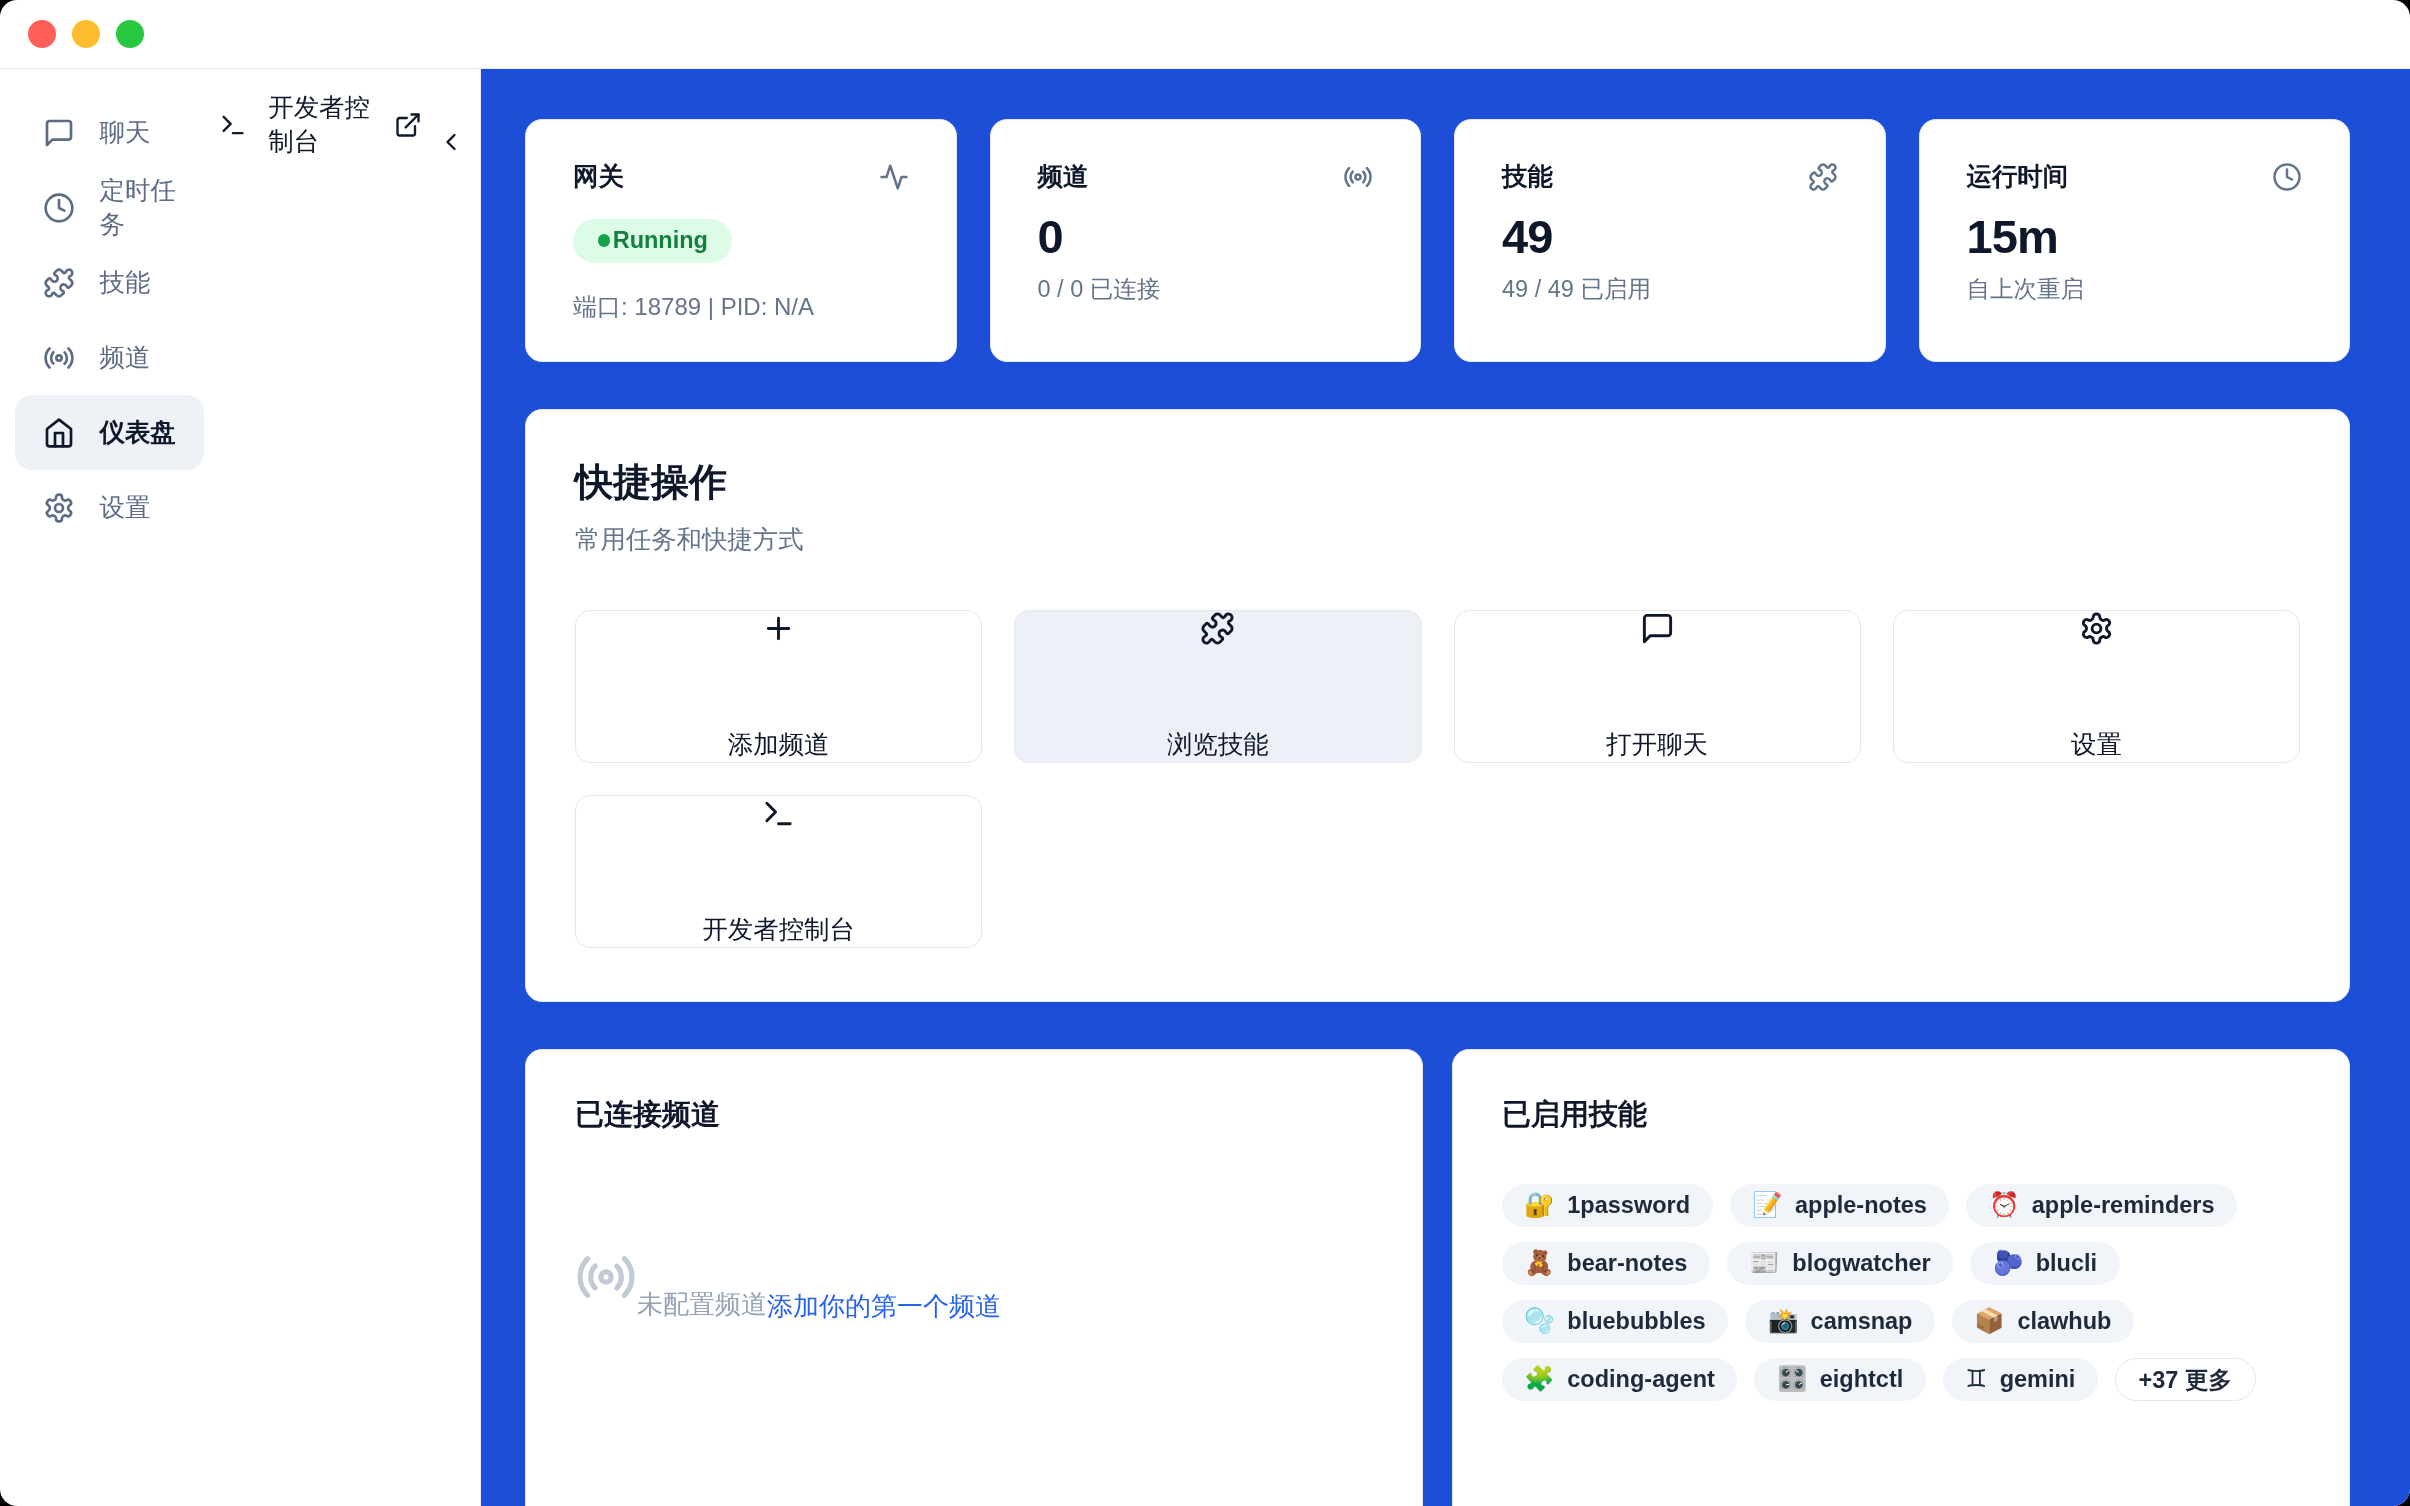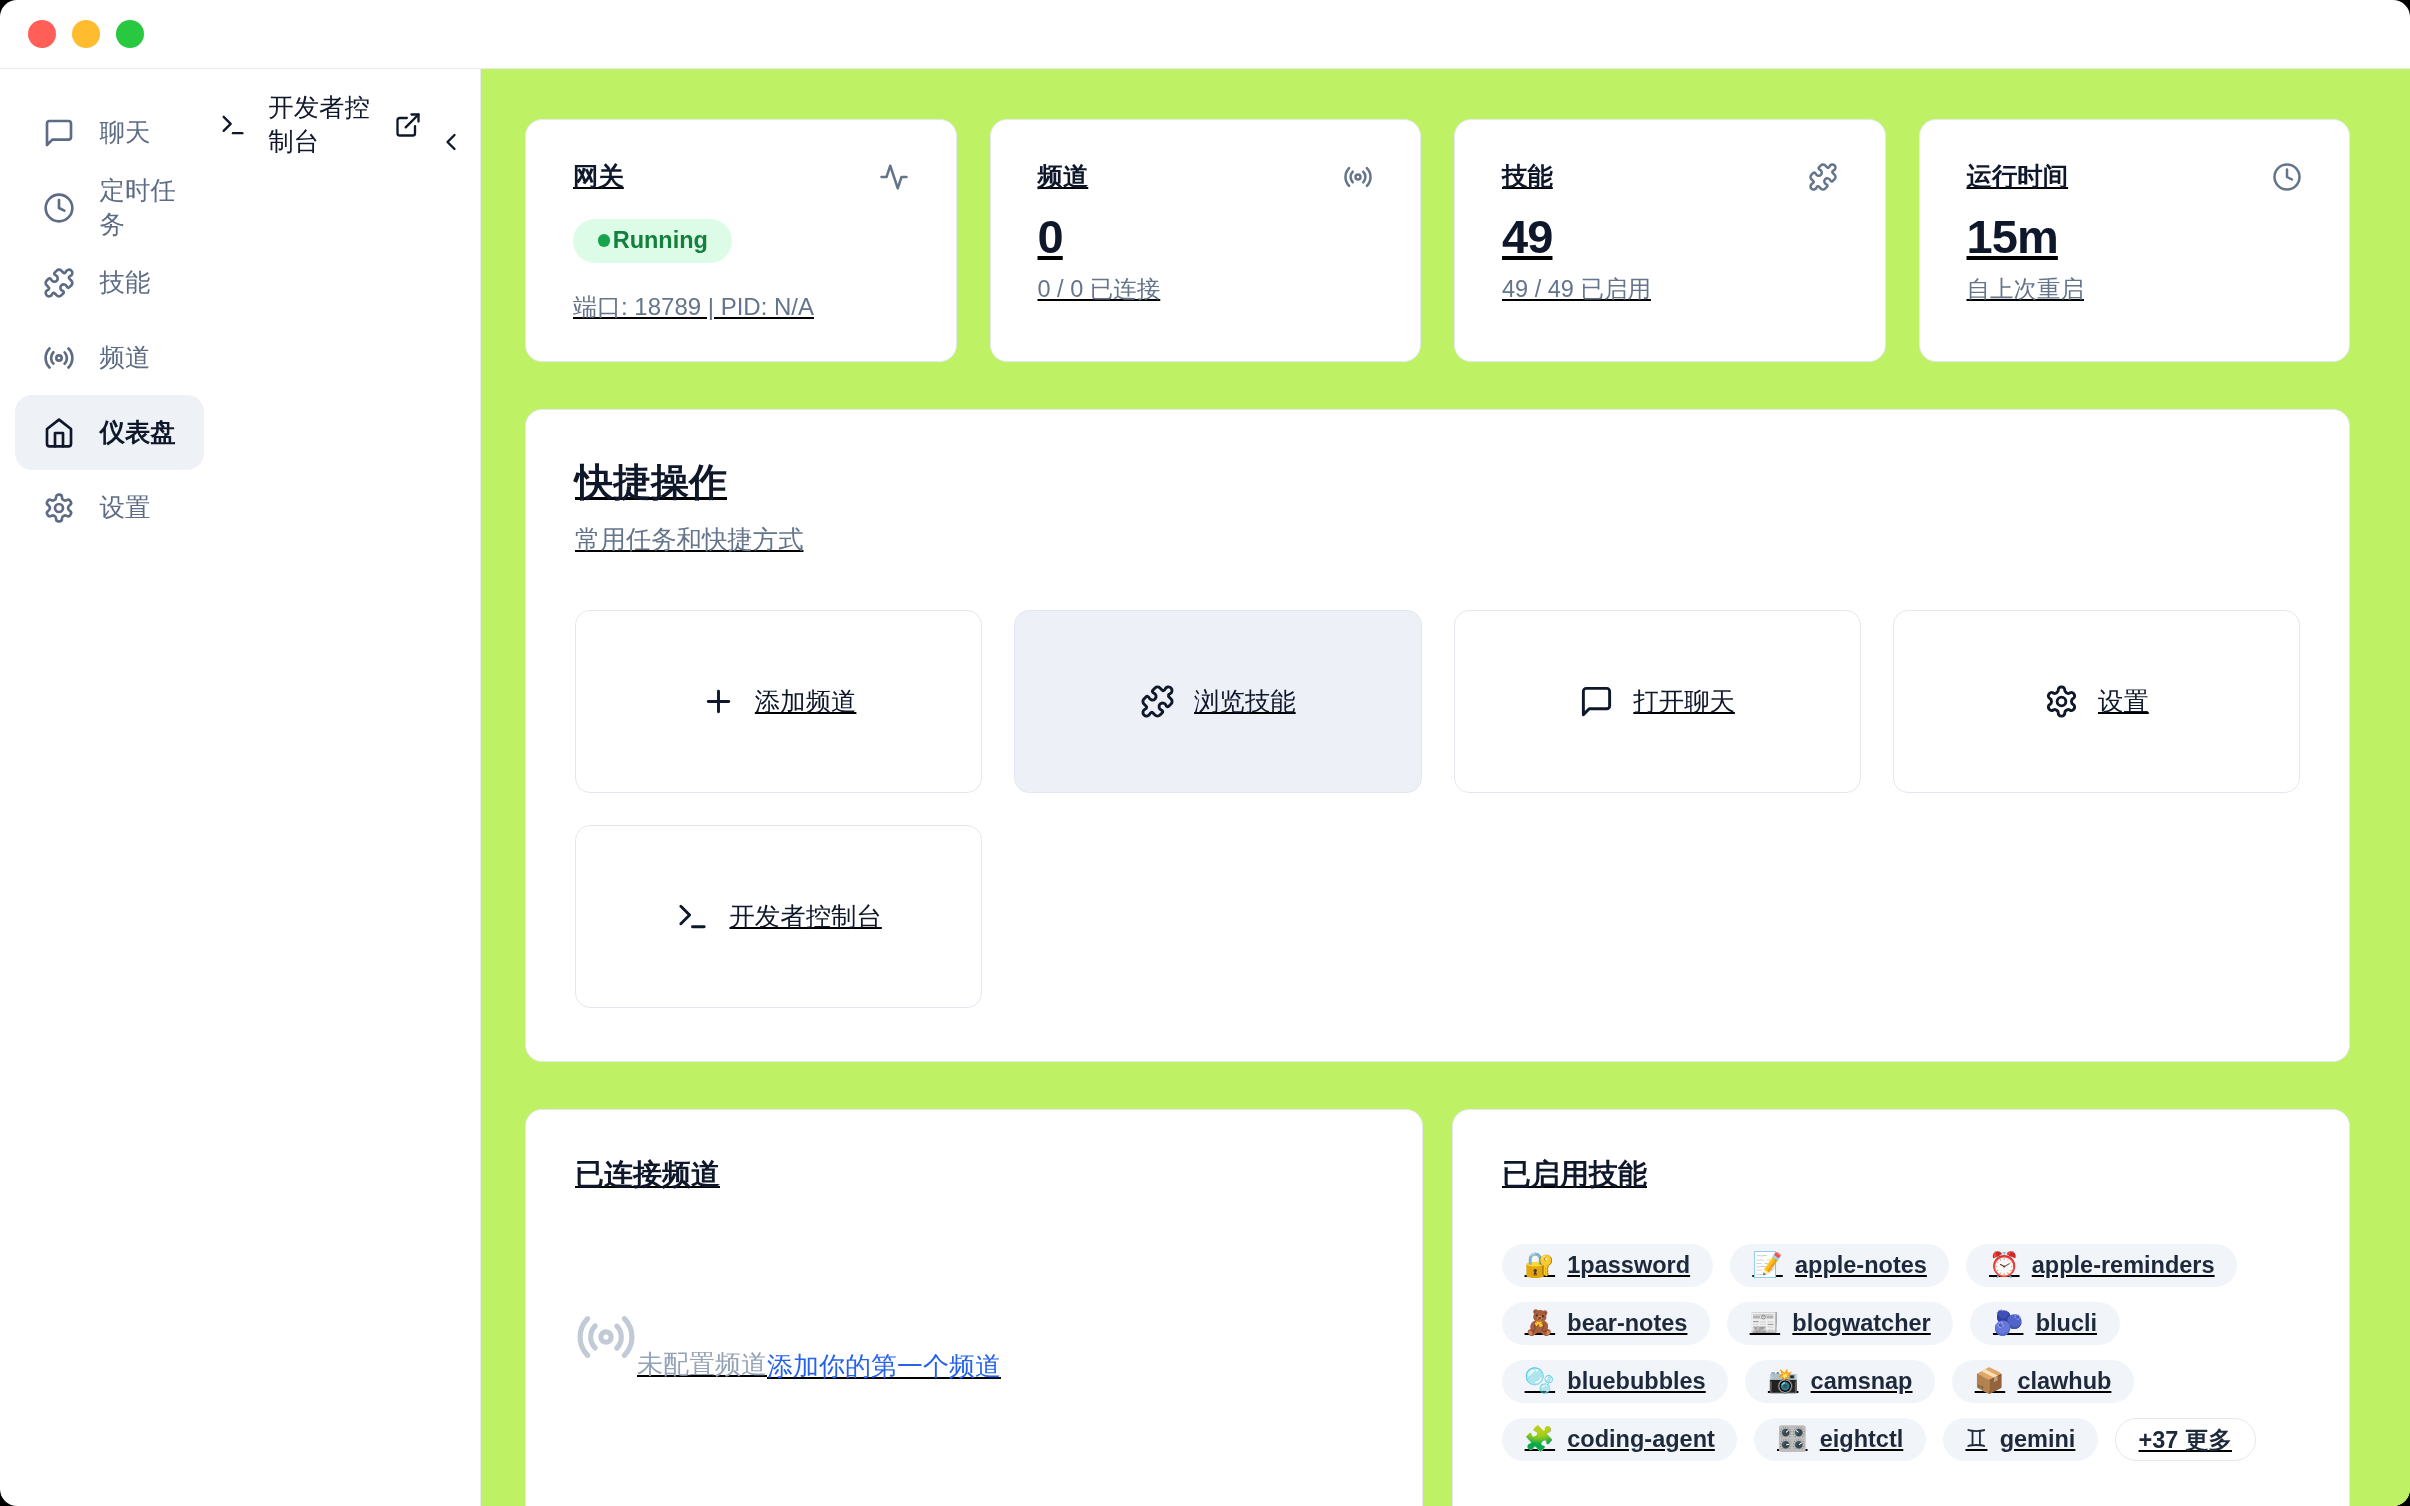--- a/index.html
+++ b/index.html
@@ -21,42 +21,42 @@
   .nav-item { height:75px; border-radius:17px; display:flex; align-items:center; gap:24.5px; padding:0 28px; font-size:25.4px; font-weight:500; color:#5d6b85; cursor:pointer; }
   .nav-item svg { width:32px; height:32px; flex:none; }
   .nav-item.active { background:#eef1f6; color:#0f172a; font-weight:600; }
   .sidebar-spacer { flex:1; }
   .devrow { display:flex; align-items:center; justify-content:space-between; padding:0 15px; height:60px; color:#0f172a; cursor:pointer; }
   .devrow-left { display:flex; align-items:center; gap:21px; font-size:25.4px; font-weight:500; }
   .devrow svg { width:28px; height:28px; }
   .collapse { height:68px; margin-top:13px; display:flex; align-items:center; justify-content:center; color:#0f172a; cursor:pointer; }
   .collapse svg { width:28px; height:28px; }
 
-  .main { flex:1; padding:50px 60px 0 44px; overflow:hidden; background:#bef264;text-decoration:underline; }
+  .main { flex:1; padding:50px 60px 0 44px; overflow:hidden; background:#1d4ed8; }
 
   
   .stats { display:grid; grid-template-columns:repeat(4,1fr); gap:33px; }
   .stat-card { border:1.4px solid #e3e8f0; border-radius:17px; height:243px; padding:40px 47px; background:#fff; }
   .stat-head { display:flex; justify-content:space-between; align-items:center; }
   .stat-title { font-size:25.4px; font-weight:600; color:#0f172a; }
   .stat-icon { color:#64748b; display:flex; }
   .stat-icon svg { width:30px; height:30px; }
   .badge-row { margin-top:24.5px; }
   .badge { display:inline-flex; align-items:center; gap:3px; background:#dcfce7; color:#15803d; font-size:23.5px; font-weight:600; padding:8.5px 24.5px; border-radius:941px; }
   .dot { width:12.2px; height:12.2px; border-radius:50%; background:#16a34a; }
   .stat-meta { margin-top:28px; font-size:24px; color:#64748b; }
   .stat-value { margin-top:15px; font-size:47px; font-weight:700; color:#0f172a; letter-spacing:-0.9px; }
   .stat-sub { margin-top:9.4px; font-size:23.5px; color:#64748b; }
 
   
   .quick { margin-top:47px; border:1.4px solid #e3e8f0; border-radius:17px; padding:47px 49px 53px; background:#fff; }
   .section-title { font-size:38px; font-weight:700; color:#0f172a; }
   .quick-sub { margin-top:15px; font-size:25.4px; color:#64748b; }
   .actions { margin-top:53px; display:grid; grid-template-columns:repeat(4,1fr); gap:32px; }
-  .action { height:183px; border:1.4px solid #e3e8f0; border-radius:15px; background:#fff; display:flex; flex-direction:row; align-items:center; justify-content:center; gap:19px; font-size:25.4px; font-weight:500; color:#0f172a; cursor:pointer; }
+  .action { height:153px; border:1.4px solid #e3e8f0; border-radius:15px; background:#fff; display:flex; flex-direction:column; align-items:center; justify-content:space-between; gap:19px; font-size:25.4px; font-weight:500; color:#0f172a; cursor:pointer; }
   .action svg { width:35px; height:35px; }
   .action.highlighted { background:#edf1f7; }
 
   
   .bottom { margin-top:47px; display:grid; grid-template-columns:1fr 1fr; gap:29px; }
   .panel { border:1.4px solid #e3e8f0; border-radius:17px; padding:45px 49px; height:584px; background:#fff; }
   .panel-title { font-size:29px; font-weight:700; color:#0f172a; }
   .empty { display:flex; flex-direction:row; align-items:flex-start; margin-top:111px; }
   .empty-icon { color:#c2cad6; display:flex; }
   .empty-icon svg { width:62px; height:62px; }

